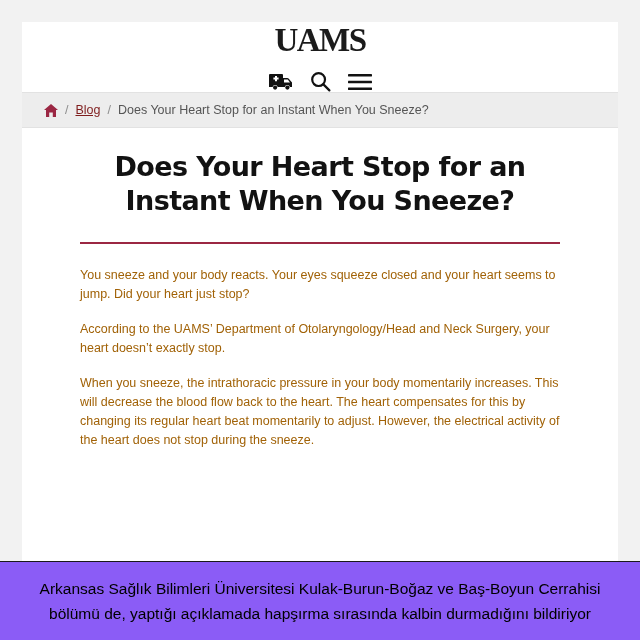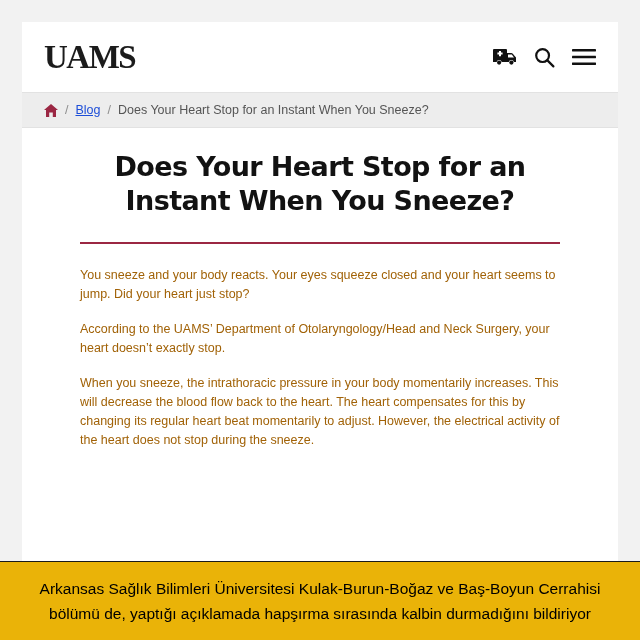--- a/index.html
+++ b/index.html
@@ -29,20 +29,21 @@
     box-sizing: border-box;
   }
   
   .site-header {
     position: relative;
     height: 70px;
     padding: 0 22px;
     display: flex;
     align-items: center;
     justify-content: space-between;
+    flex-direction: column;
   }
   .logo {
     display: flex;
     align-items: baseline;
     font-family: "Liberation Serif", serif;
     letter-spacing: -1px;
   }
   .logo-uams {
     font-size: 33px;
     font-weight: 700;
@@ -78,21 +79,21 @@
     padding: 0 22px;
     font-size: 12.5px;
     color: #4a4a4a;
     gap: 7px;
     border-top: 1px solid #e2e2e2;
     border-bottom: 1px solid #e2e2e2;
   }
   .breadcrumb .home-icon { color: #9b2743; display:inline-flex; }
   .breadcrumb .sep { color: #8d8d8d; }
   .breadcrumb .crumb-link {
-    color: #1d4ed8;
+    color: #7f1d1d;
     text-decoration: underline;
     cursor: pointer;
   }
   .breadcrumb .crumb-current { color: #555; }
   
   .article {
     padding: 22px 58px 0 58px;
   }
   .article h1 {
     margin: 0;
@@ -115,21 +116,21 @@
     font-size: 12.5px;
     line-height: 19px;
     color: #a16207;
   }
   
   .caption-band {
     position: absolute;
     left: 0;
     bottom: 0;
     width: 640px;
-    background: #eab308;
+    background: #8b5cf6;
     border-top: 1px solid #1a1a1a;
     padding: 14px 26px 14px 26px;
     box-sizing: border-box;
   }
   .caption-band p {
     margin: 0;
     text-align: center;
     font-size: 15.5px;
     line-height: 25px;
     color: #000000;

